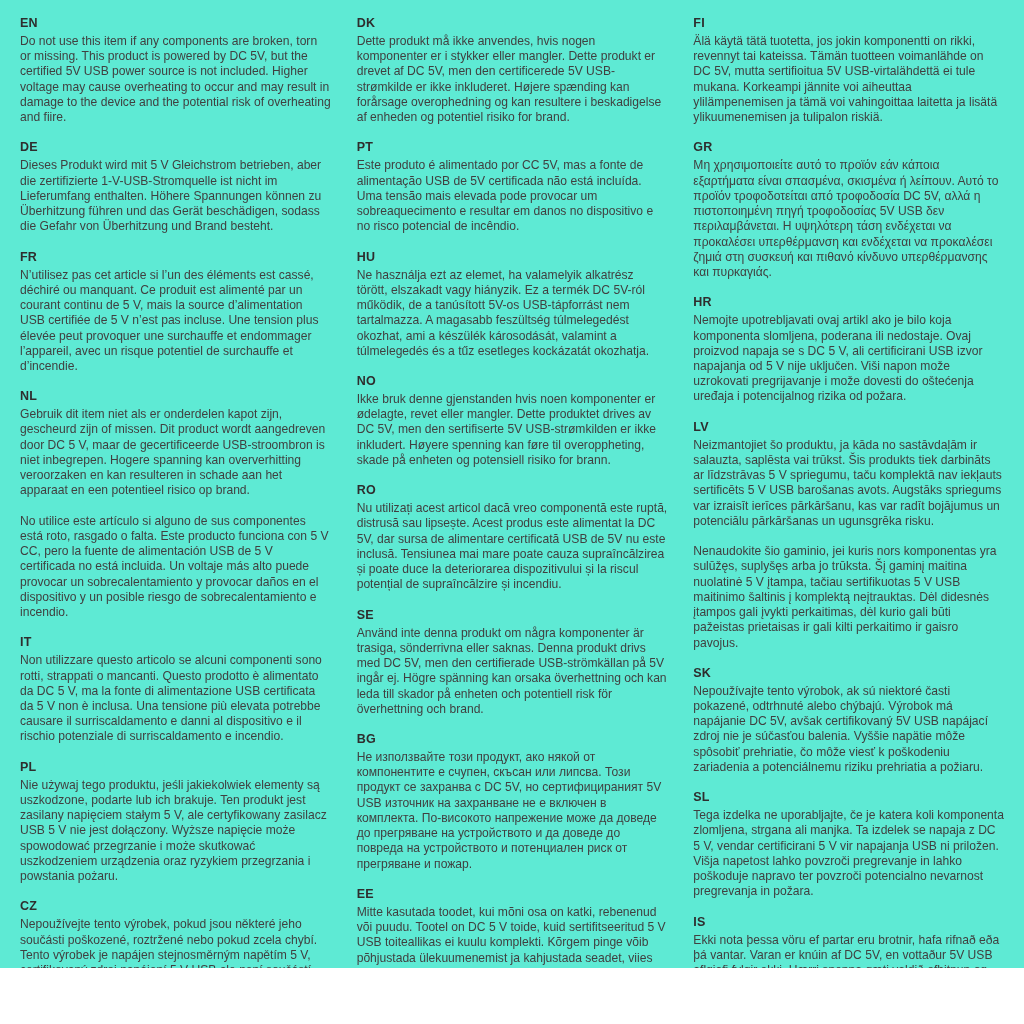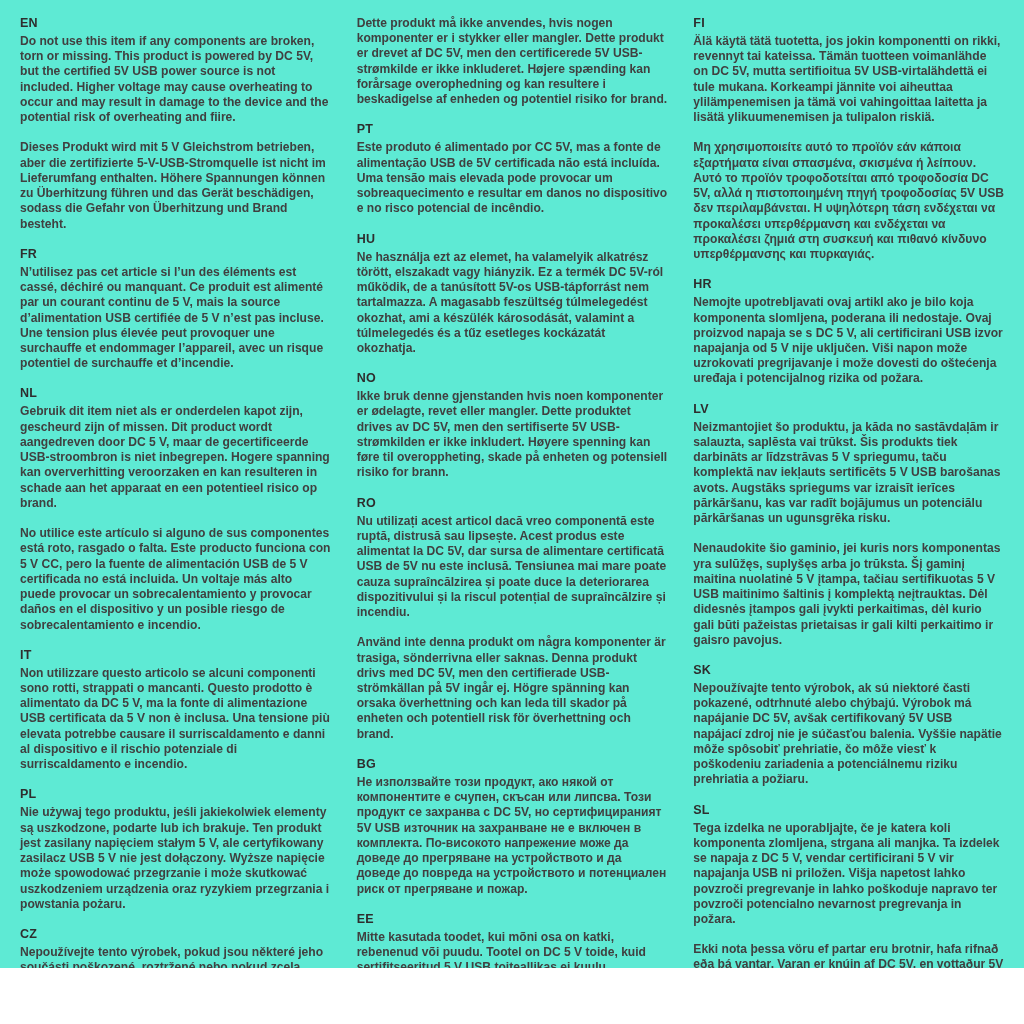--- a/index.html
+++ b/index.html
@@ -27,35 +27,35 @@
     font-size: 12.5px;
     color: #2e2e2e;
     margin-bottom: 4px;
     letter-spacing: 0.2px;
   }
   .text {
     font-size: 12.1px;
     line-height: 1.26;
     color: #404040;
     text-align: left;
-    font-weight: bold;
   }
 </style>
 </head>
 <body>
 
 <div class="page">
 
   <div class="column">
     <div class="section">
       <div class="lang">EN</div>
       <div class="text">Do not use this item if any components are broken, torn or missing. This product is powered by DC 5V, but the certified 5V USB power source is not included. Higher voltage may cause overheating to occur and may result in damage to the device and the potential risk of overheating and fiire.</div>
     </div>
     <div class="section">
-      <div class="text">Dieses Produkt wird mit 5 V Gleichstrom betrieben, aber die zertifizierte 5-V-USB-Stromquelle ist nicht im Lieferumfang enthalten. Höhere Spannungen können zu Überhitzung führen und das Gerät beschädigen, sodass die Gefahr von Überhitzung und Brand besteht.</div>
+      <div class="lang">DE</div>
+      <div class="text">Dieses Produkt wird mit 5 V Gleichstrom betrieben, aber die zertifizierte 1-V-USB-Stromquelle ist nicht im Lieferumfang enthalten. Höhere Spannungen können zu Überhitzung führen und das Gerät beschädigen, sodass die Gefahr von Überhitzung und Brand besteht.</div>
     </div>
     <div class="section">
       <div class="lang">FR</div>
       <div class="text">N’utilisez pas cet article si l’un des éléments est cassé, déchiré ou manquant. Ce produit est alimenté par un courant continu de 5 V, mais la source d’alimentation USB certifiée de 5 V n’est pas incluse. Une tension plus élevée peut provoquer une surchauffe et endommager l’appareil, avec un risque potentiel de surchauffe et d’incendie.</div>
     </div>
     <div class="section">
       <div class="lang">NL</div>
       <div class="text">Gebruik dit item niet als er onderdelen kapot zijn, gescheurd zijn of missen. Dit product wordt aangedreven door DC 5 V, maar de gecertificeerde USB-stroombron is niet inbegrepen. Hogere spanning kan oververhitting veroorzaken en kan resulteren in schade aan het apparaat en een potentieel risico op brand.</div>
     </div>
     <div class="section">
@@ -70,57 +70,60 @@
       <div class="text">Nie używaj tego produktu, jeśli jakiekolwiek elementy są uszkodzone, podarte lub ich brakuje. Ten produkt jest zasilany napięciem stałym 5 V, ale certyfikowany zasilacz USB 5 V nie jest dołączony. Wyższe napięcie może spowodować przegrzanie i może skutkować uszkodzeniem urządzenia oraz ryzykiem przegrzania i powstania pożaru.</div>
     </div>
     <div class="section">
       <div class="lang">CZ</div>
       <div class="text">Nepoužívejte tento výrobek, pokud jsou některé jeho součásti poškozené, roztržené nebo pokud zcela chybí. Tento výrobek je napájen stejnosměrným napětím 5 V, certifikovaný zdroj napájení 5 V USB ale není součástí dodávky. Vyšší napětí může způsobit přehřátí a může mít za následek poškození zařízení a vést k potenciálnímu riziku přehřátí a požáru.</div>
     </div>
   </div>
 
   <div class="column">
     <div class="section">
+      <div class="lang">DK</div>
       <div class="text">Dette produkt må ikke anvendes, hvis nogen komponenter er i stykker eller mangler. Dette produkt er drevet af DC 5V, men den certificerede 5V USB-strømkilde er ikke inkluderet. Højere spænding kan forårsage overophedning og kan resultere i beskadigelse af enheden og potentiel risiko for brand.</div>
     </div>
     <div class="section">
       <div class="lang">PT</div>
       <div class="text">Este produto é alimentado por CC 5V, mas a fonte de alimentação USB de 5V certificada não está incluída. Uma tensão mais elevada pode provocar um sobreaquecimento e resultar em danos no dispositivo e no risco potencial de incêndio.</div>
     </div>
     <div class="section">
       <div class="lang">HU</div>
       <div class="text">Ne használja ezt az elemet, ha valamelyik alkatrész törött, elszakadt vagy hiányzik. Ez a termék DC 5V-ról működik, de a tanúsított 5V-os USB-tápforrást nem tartalmazza. A magasabb feszültség túlmelegedést okozhat, ami a készülék károsodását, valamint a túlmelegedés és a tűz esetleges kockázatát okozhatja.</div>
     </div>
     <div class="section">
       <div class="lang">NO</div>
       <div class="text">Ikke bruk denne gjenstanden hvis noen komponenter er ødelagte, revet eller mangler. Dette produktet drives av DC 5V, men den sertifiserte 5V USB-strømkilden er ikke inkludert. Høyere spenning kan føre til overoppheting, skade på enheten og potensiell risiko for brann.</div>
     </div>
     <div class="section">
       <div class="lang">RO</div>
       <div class="text">Nu utilizați acest articol dacă vreo componentă este ruptă, distrusă sau lipsește. Acest produs este alimentat la DC 5V, dar sursa de alimentare certificată USB de 5V nu este inclusă. Tensiunea mai mare poate cauza supraîncălzirea și poate duce la deteriorarea dispozitivului și la riscul potențial de supraîncălzire și incendiu.</div>
     </div>
     <div class="section">
+      <div class="lang">SE</div>
       <div class="text">Använd inte denna produkt om några komponenter är trasiga, sönderrivna eller saknas. Denna produkt drivs med DC 5V, men den certifierade USB-strömkällan på 5V ingår ej. Högre spänning kan orsaka överhettning och kan leda till skador på enheten och potentiell risk för överhettning och brand.</div>
     </div>
     <div class="section">
       <div class="lang">BG</div>
       <div class="text">Не използвайте този продукт, ако някой от компонентите е счупен, скъсан или липсва. Този продукт се захранва с DC 5V, но сертифицираният 5V USB източник на захранване не е включен в комплекта. По-високото напрежение може да доведе до прегряване на устройството и да доведе до повреда на устройството и потенциален риск от прегряване и пожар.</div>
     </div>
     <div class="section">
       <div class="lang">EE</div>
       <div class="text">Mitte kasutada toodet, kui mõni osa on katki, rebenenud või puudu. Tootel on DC 5 V toide, kuid sertifitseeritud 5 V USB toiteallikas ei kuulu komplekti. Kõrgem pinge võib põhjustada ülekuumenemist ja kahjustada seadet, viies ülekuumenemise ja tulekahju ohuni.</div>
     </div>
   </div>
 
   <div class="column">
     <div class="section">
       <div class="lang">FI</div>
       <div class="text">Älä käytä tätä tuotetta, jos jokin komponentti on rikki, revennyt tai kateissa. Tämän tuotteen voimanlähde on DC 5V, mutta sertifioitua 5V USB-virtalähdettä ei tule mukana. Korkeampi jännite voi aiheuttaa ylilämpenemisen ja tämä voi vahingoittaa laitetta ja lisätä ylikuumenemisen ja tulipalon riskiä.</div>
     </div>
     <div class="section">
+      <div class="lang">GR</div>
       <div class="text">Μη χρησιμοποιείτε αυτό το προϊόν εάν κάποια εξαρτήματα είναι σπασμένα, σκισμένα ή λείπουν. Αυτό το προϊόν τροφοδοτείται από τροφοδοσία DC 5V, αλλά η πιστοποιημένη πηγή τροφοδοσίας 5V USB δεν περιλαμβάνεται. Η υψηλότερη τάση ενδέχεται να προκαλέσει υπερθέρμανση και ενδέχεται να προκαλέσει ζημιά στη συσκευή και πιθανό κίνδυνο υπερθέρμανσης και πυρκαγιάς.</div>
     </div>
     <div class="section">
       <div class="lang">HR</div>
       <div class="text">Nemojte upotrebljavati ovaj artikl ako je bilo koja komponenta slomljena, poderana ili nedostaje. Ovaj proizvod napaja se s DC 5 V, ali certificirani USB izvor napajanja od 5 V nije uključen. Viši napon može uzrokovati pregrijavanje i može dovesti do oštećenja uređaja i potencijalnog rizika od požara.</div>
     </div>
     <div class="section">
       <div class="lang">LV</div>
       <div class="text">Neizmantojiet šo produktu, ja kāda no sastāvdaļām ir salauzta, saplēsta vai trūkst. Šis produkts tiek darbināts ar līdzstrāvas 5 V spriegumu, taču komplektā nav iekļauts sertificēts 5 V USB barošanas avots. Augstāks spriegums var izraisīt ierīces pārkāršanu, kas var radīt bojājumus un potenciālu pārkāršanas un ugunsgrēka risku.</div>
     </div>
@@ -129,17 +132,18 @@
     </div>
     <div class="section">
       <div class="lang">SK</div>
       <div class="text">Nepoužívajte tento výrobok, ak sú niektoré časti pokazené, odtrhnuté alebo chýbajú. Výrobok má napájanie DC 5V, avšak certifikovaný 5V USB napájací zdroj nie je súčasťou balenia. Vyššie napätie môže spôsobiť prehriatie, čo môže viesť k poškodeniu zariadenia a potenciálnemu riziku prehriatia a požiaru.</div>
     </div>
     <div class="section">
       <div class="lang">SL</div>
       <div class="text">Tega izdelka ne uporabljajte, če je katera koli komponenta zlomljena, strgana ali manjka. Ta izdelek se napaja z DC 5 V, vendar certificirani 5 V vir napajanja USB ni priložen. Višja napetost lahko povzroči pregrevanje in lahko poškoduje napravo ter povzroči potencialno nevarnost pregrevanja in požara.</div>
     </div>
     <div class="section">
+      <div class="lang">IS</div>
       <div class="text">Ekki nota þessa vöru ef partar eru brotnir, hafa rifnað eða þá vantar. Varan er knúin af DC 5V, en vottaður 5V USB aflgjafi fylgir ekki. Hærri spenna gæti valdið ofhitnun og skemmdum á tækinu, svo ekki sé minnst á hættu á eldi og almennri ofhitnun.</div>
     </div>
   </div>
 
 </div>
 
 </body></html>

